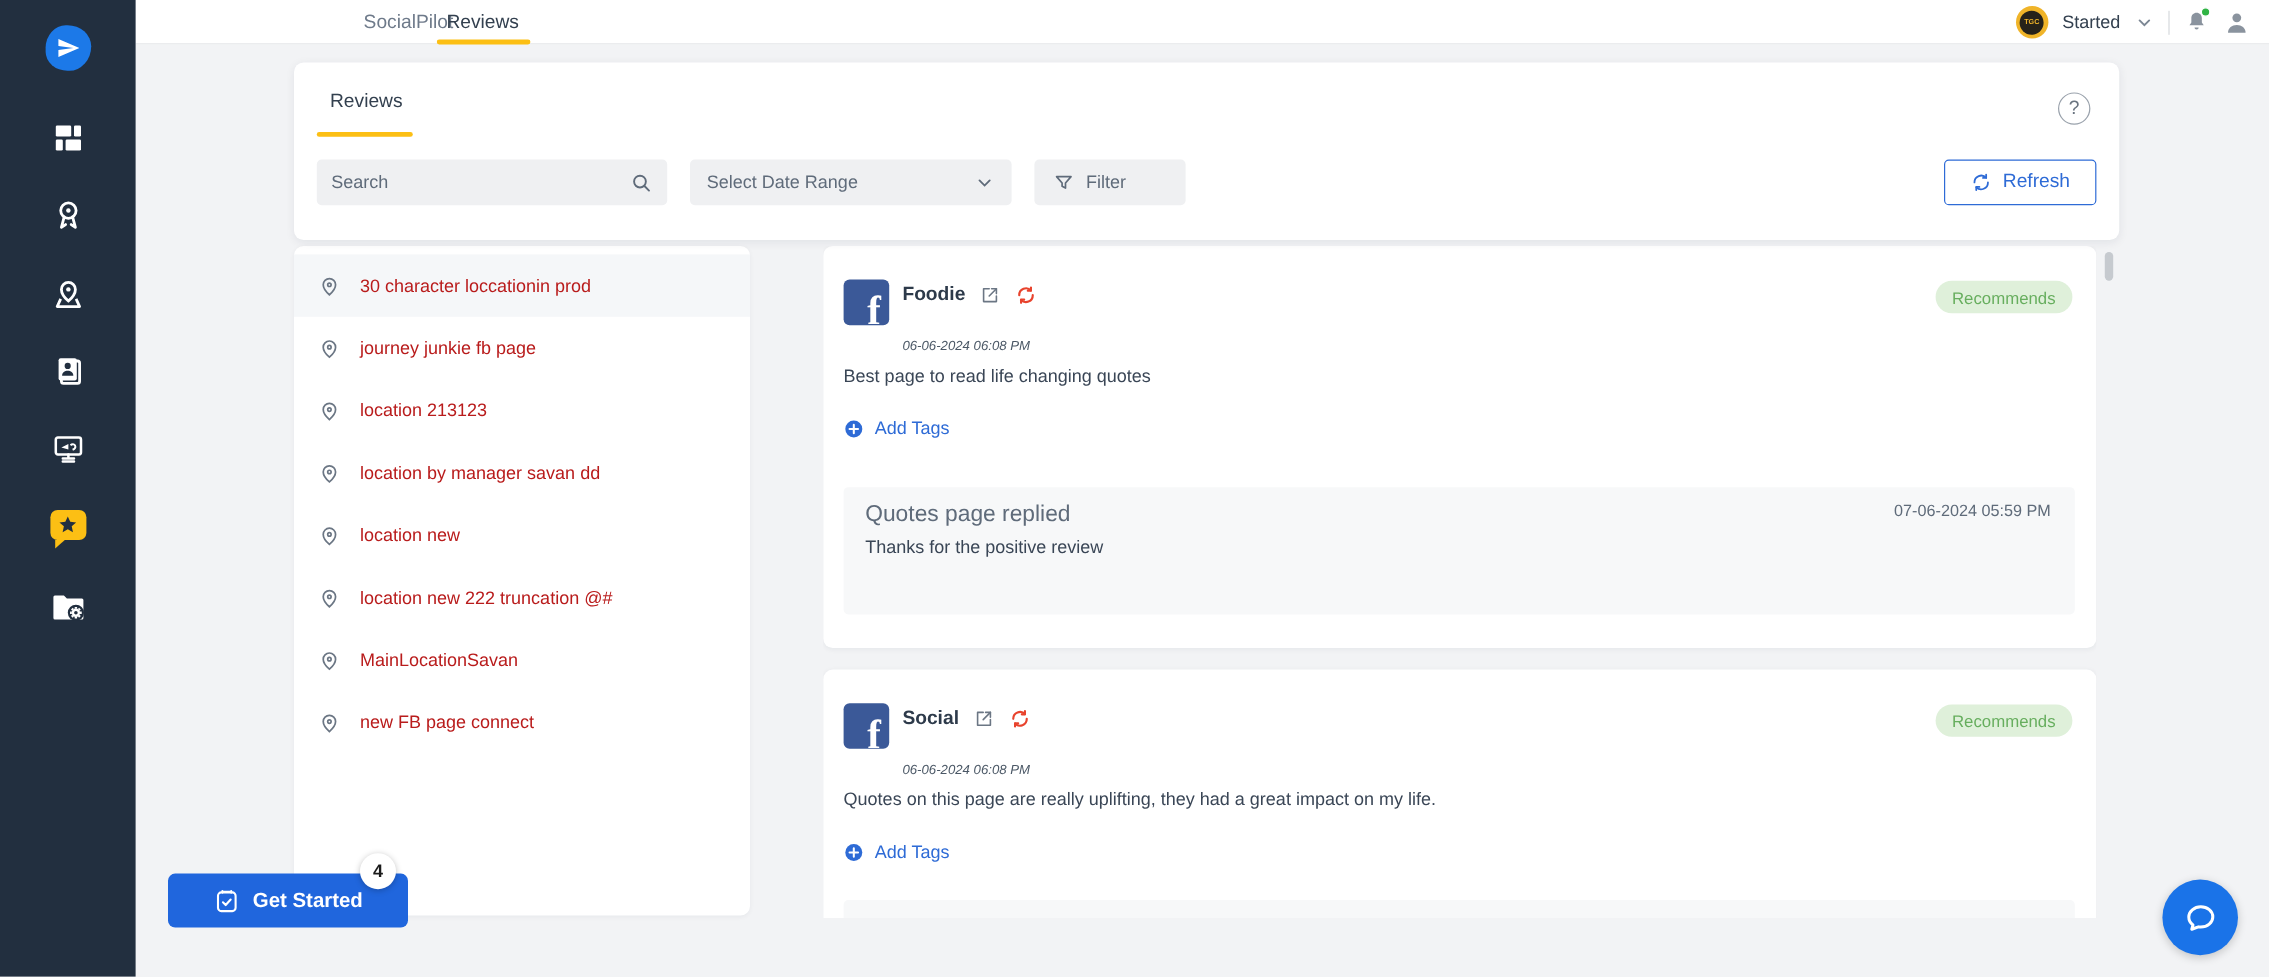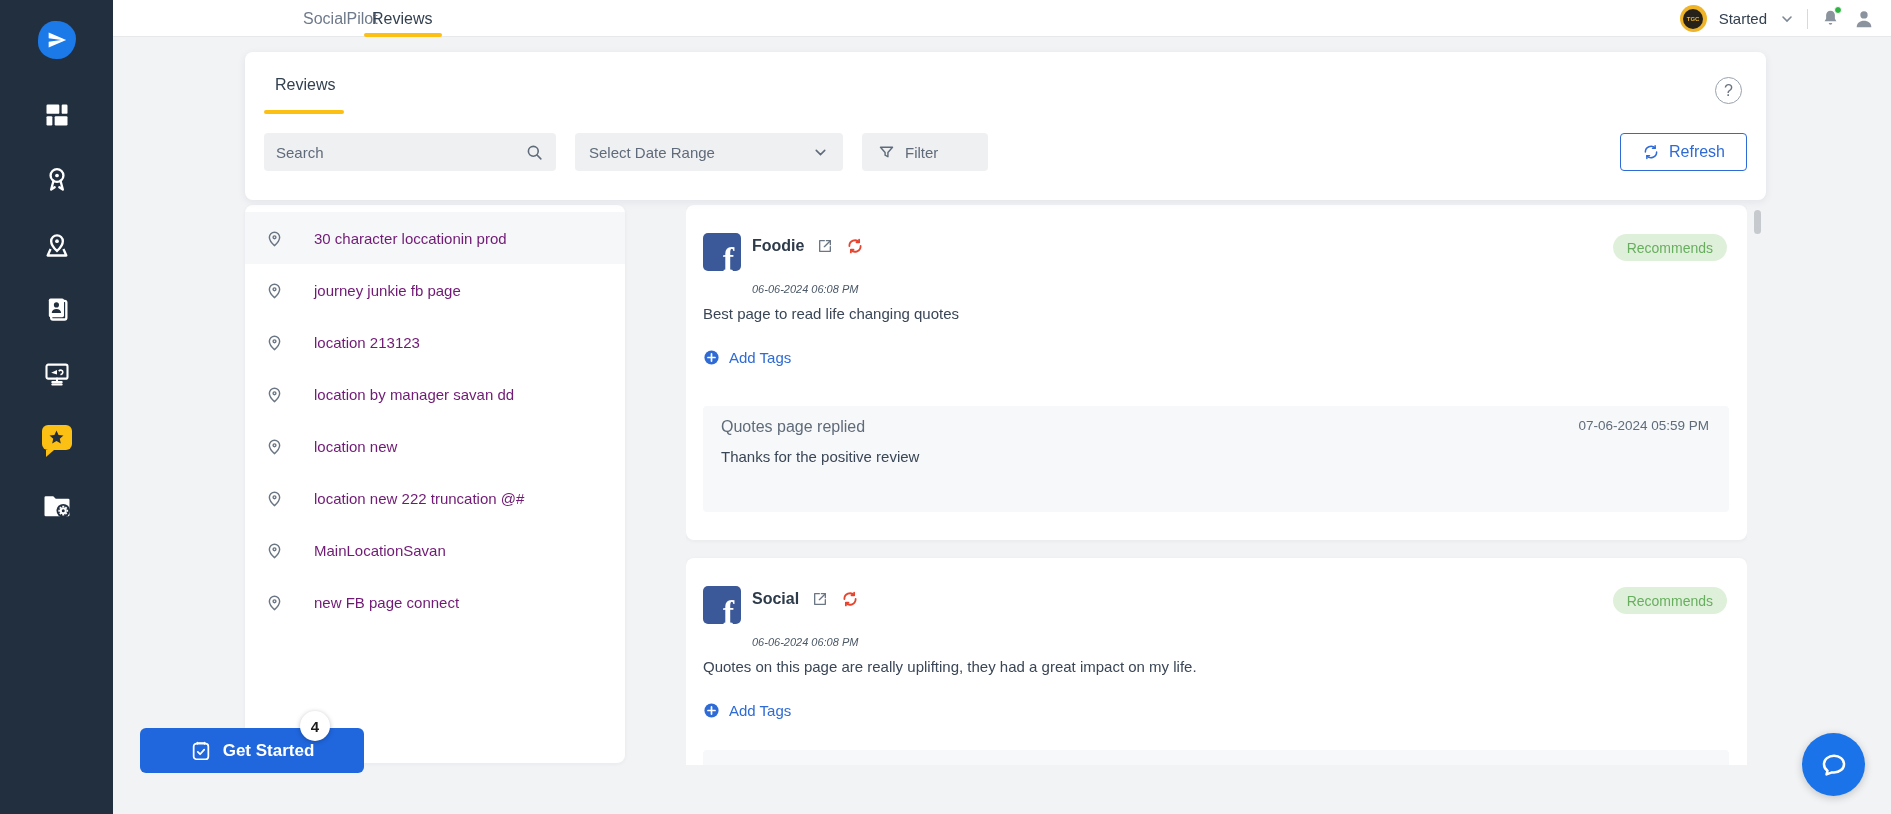--- a/index.html
+++ b/index.html
@@ -53,49 +53,49 @@
   .tc-controls{position:absolute;left:19px;top:81px;display:flex;gap:19px;}
   .search-box{width:292px;height:38px;background:var(--input-bg);border-radius:4px;display:flex;align-items:center;padding:0 12px;}
   .search-box input{flex:1;border:none;background:transparent;outline:none;font-size:15px;color:var(--text-mid);font-family:"Liberation Sans",sans-serif;}
   .search-box input::placeholder{color:#5f6b7a;opacity:1;}
   .date-box{width:268px;height:38px;background:var(--input-bg);border-radius:4px;display:flex;align-items:center;justify-content:space-between;padding:0 14px;font-size:15px;color:#5f6b7a;cursor:pointer;}
   .filter-box{width:126px;height:38px;background:var(--input-bg);border-radius:4px;display:flex;align-items:center;gap:10px;padding:0 16px;font-size:15px;color:#5f6b7a;cursor:pointer;}
   .refresh-btn{position:absolute;right:19px;top:81px;width:127px;height:38px;background:#fff;border:1px solid var(--accent-blue);border-radius:4px;color:var(--accent-blue);font-size:16px;display:flex;align-items:center;justify-content:center;gap:9px;cursor:pointer;}
 
   
   .loc-panel{position:absolute;left:245px;top:205px;width:380px;height:558px;background:#fff;border-radius:8px;box-shadow:0 1px 4px rgba(20,30,50,.05);overflow:hidden;padding-top:7px;}
-  .loc-item{height:52px;display:flex;align-items:center;gap:30px;padding:0 20px;font-size:15px;color:#701a75;cursor:pointer;}
+  .loc-item{height:52px;display:flex;align-items:center;gap:16px;padding:0 20px;font-size:15px;color:#b91c1c;cursor:pointer;}
   .loc-item.selected{background:#f5f7f9;}
   .loc-item svg{flex:none;}
 
   
   .review-list{position:absolute;left:686px;top:205px;width:1061px;height:560px;overflow:hidden;}
   .review-card{position:relative;background:#fff;border-radius:8px;box-shadow:0 1px 4px rgba(20,30,50,.05);}
   .review-card.first{height:335px;}
   .review-card.second{height:420px;margin-top:18px;}
   .rc-fb{position:absolute;left:17px;top:28px;width:38px;height:38px;background:var(--fb-blue);border-radius:5px;color:#fff;overflow:hidden;}
   .rc-fb span{position:absolute;right:7px;bottom:-8px;font-size:34px;font-weight:bold;font-family:"Liberation Serif",serif;}
   .rc-title-row{position:absolute;left:66px;top:32px;display:flex;align-items:center;gap:13px;}
   .rc-title{font-size:16px;font-weight:bold;color:#2d3a4a;}
   .rc-date{position:absolute;left:66px;top:78px;font-size:11px;color:var(--text-mid);font-style:italic;}
   .rc-badge{position:absolute;right:20px;top:29px;height:27px;padding:0 14px;background:var(--badge-green-bg);color:var(--badge-green-text);font-size:14px;border-radius:14px;display:flex;align-items:center;}
   .rc-text{position:absolute;left:17px;top:100px;font-size:15px;color:#3a4656;}
   .rc-addtags{position:absolute;left:17px;top:144px;display:flex;align-items:center;gap:9px;font-size:15px;color:var(--accent-blue);cursor:pointer;}
   .rc-reply{position:absolute;left:17px;right:18px;background:var(--reply-bg);border-radius:4px;}
   .review-card.first .rc-reply{top:201px;height:106px;}
   .review-card.second .rc-reply{top:192px;height:210px;}
-  .reply-meta{position:absolute;left:18px;top:12px;font-size:16px;color:#5f6b7a;}
+  .reply-meta{position:absolute;left:18px;top:12px;font-size:19px;color:#5f6b7a;}
   .reply-date{position:absolute;right:20px;top:12px;font-size:13.5px;color:#5f6b7a;}
   .reply-text{position:absolute;left:18px;top:42px;font-size:15px;color:#3a4656;}
 
   
   .scroll-thumb{position:absolute;left:1754px;top:210px;width:7px;height:24px;background:#c6cacf;border-radius:4px;cursor:pointer;z-index:15;}
 
   
-  .get-started{position:absolute;left:140px;top:728px;width:224px;height:45px;background:var(--get-started-blue);border:none;border-radius:6px;color:#fff;font-size:17px;font-weight:bold;display:flex;align-items:center;justify-content:center;gap:11px;cursor:pointer;z-index:40;font-family:"Liberation Sans",sans-serif;}
+  .get-started{position:absolute;left:140px;top:728px;width:200px;height:45px;background:var(--get-started-blue);border:none;border-radius:6px;color:#fff;font-size:17px;font-weight:bold;display:flex;align-items:center;justify-content:center;gap:11px;cursor:pointer;z-index:40;font-family:"Liberation Sans",sans-serif;}
   .gs-badge{position:absolute;left:300px;top:711px;width:30px;height:30px;background:#fff;border-radius:50%;box-shadow:0 1px 5px rgba(0,0,0,.25);display:flex;align-items:center;justify-content:center;font-size:15px;font-weight:bold;color:#1b1b1b;z-index:41;}
   .chat-launcher{position:absolute;left:1802px;top:733px;width:63px;height:63px;border-radius:50%;background:var(--chat-blue);border:none;display:flex;align-items:center;justify-content:center;cursor:pointer;box-shadow:0 2px 8px rgba(0,0,0,.2);z-index:40;}
 </style>
 </head>
 <body>
 
 <aside class="sidebar">
   <div class="side-icon" style="top:22px">
     <div class="logo-bubble">
       <svg width="20" height="20" viewBox="0 0 24 24" fill="#fff">

